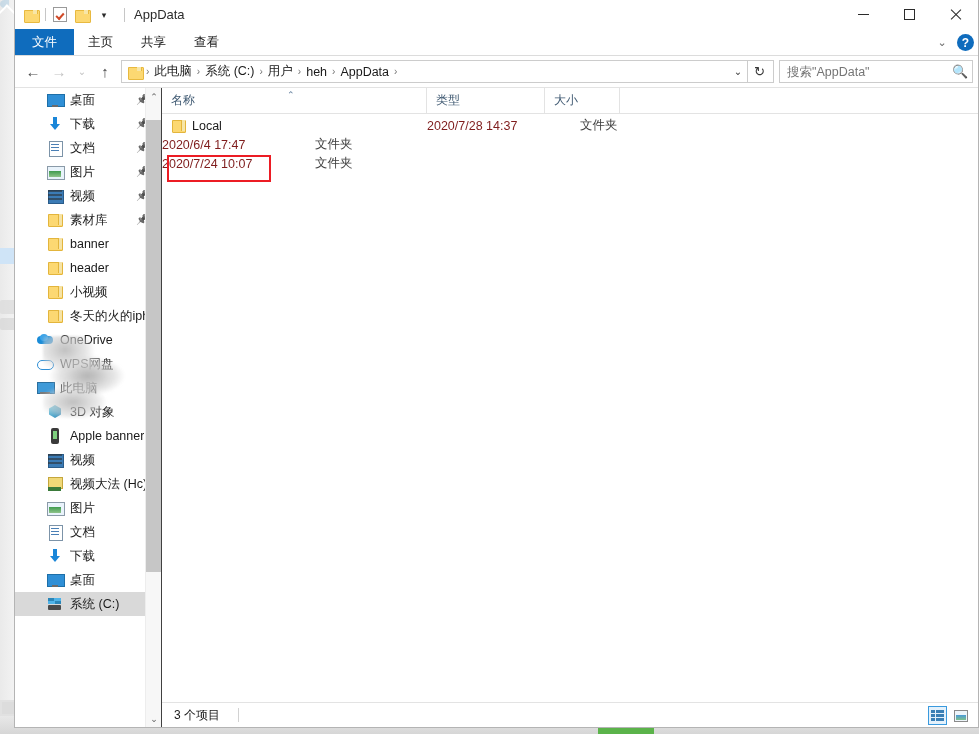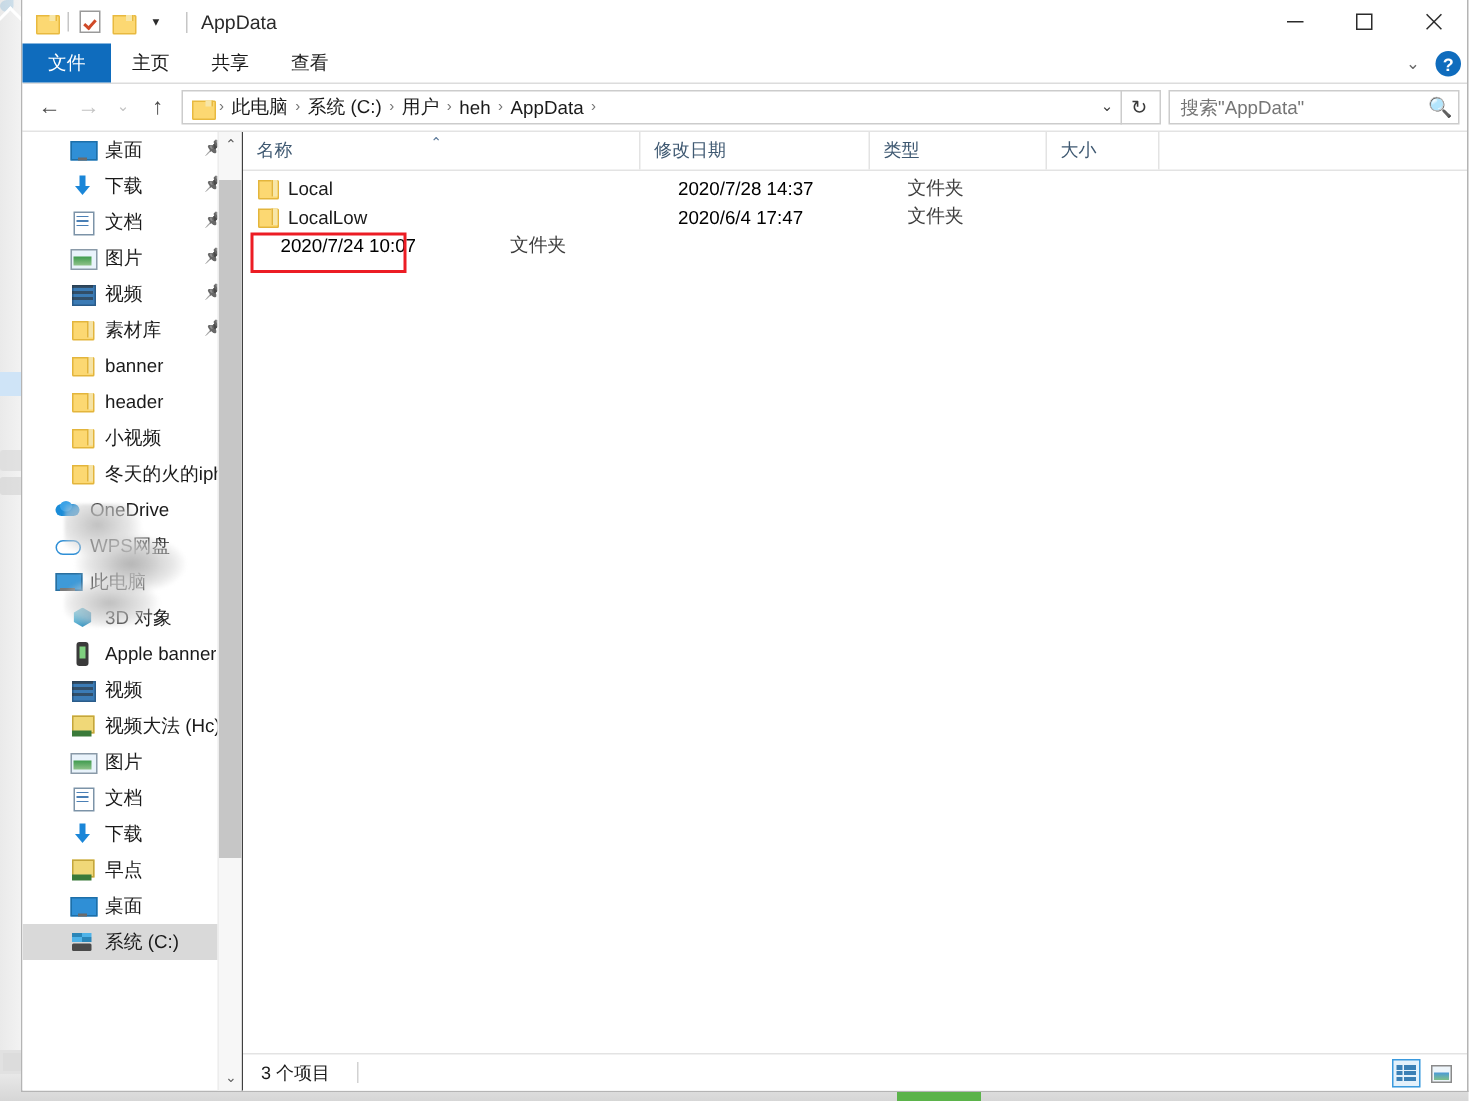--- a/index.html
+++ b/index.html
@@ -258,21 +258,21 @@
   .file-row { height: 19px; display: flex; align-items: center; cursor: default;
     font-size: 12.5px; color: #1a1a1a; }
   .fr-name { width: 265px; flex: 0 0 265px; display: flex; align-items: center;
     gap: 6px; padding-left: 9px; }
   .fr-icon { width: 15px; height: 14px; flex: 0 0 15px; position: relative; }
   .fr-icon::before { content: ""; position: absolute; left: 1px; top: 1px;
     width: 12px; height: 11px; background: #fcd872; border: 1px solid #e3b53c;
     border-radius: 0 1px 1px 1px; }
   .fr-icon::after { content: ""; position: absolute; right: 1px; top: 1px;
     width: 3px; height: 11px; background: #f7e6a8; border-left: 1px solid #e3b53c; }
-  .fr-date { width: 153px; flex: 0 0 153px; color: #000000; margin-left: 25px; }
+  .fr-date { width: 153px; flex: 0 0 153px; color: #7f1d1d; }
   .fr-type { width: 118px; flex: 0 0 118px; color: #3e3e3e; }
   .fr-size { width: 75px; flex: 0 0 75px; }
 
   #red-annotation { position: absolute; left: 5px; top: 41px; width: 104px;
     height: 27px; border: 2.5px solid #ec1c24; pointer-events: none; z-index: 4; }
 
   
   #status-bar { height: 25px; flex: 0 0 25px; display: flex; align-items: center;
     border-top: 1px solid #e3e3e3; background: #fff; padding-left: 12px;
     position: relative; }
@@ -469,24 +469,20 @@
           </div>
           <div class="nav-item indent1">
             <span class="nav-icon ic-doc"></span>
             <span class="nav-label">文档</span>
           </div>
           <div class="nav-item indent1">
             <span class="nav-icon ic-download"></span>
             <span class="nav-label">下载</span>
           </div>
           <div class="nav-item indent1">
-            <span class="nav-icon ic-drive"></span>
-            <span class="nav-label">早点</span>
-          </div>
-          <div class="nav-item indent1">
             <span class="nav-icon ic-desktop"></span>
             <span class="nav-label">桌面</span>
           </div>
           <div class="nav-item indent1 selected">
             <span class="nav-icon ic-hdd"></span>
             <span class="nav-label">系统 (C:)</span>
           </div>
         </div>
       <div id="nav-blur"></div>
       <div id="nav-scrollbar">
@@ -495,42 +491,37 @@
         <div class="sb-arrow" id="nav-sb-down">⌄</div>
       </div>
     </div>
 
     <div id="file-pane">
       <div id="col-header">
         <div class="col" id="col-name">
           <span>名称</span>
           <span id="sort-arrow">⌃</span>
         </div>
-        <div class="col" id="col-date">修改日期</div>
         <div class="col" id="col-type">类型</div>
         <div class="col" id="col-size">大小</div>
         <div class="col" id="col-rest"></div>
       </div>
 
       <div id="file-list">
         <div id="file-rows">
             <div class="file-row">
               <div class="fr-name">
                 <span class="fr-icon"></span>
                 <span>Local</span>
               </div>
               <div class="fr-date">2020/7/28 14:37</div>
               <div class="fr-type">文件夹</div>
               <div class="fr-size"></div>
             </div>
             <div class="file-row">
-              <div class="fr-name">
-                <span class="fr-icon"></span>
-                <span>LocalLow</span>
-              </div>
               <div class="fr-date">2020/6/4 17:47</div>
               <div class="fr-type">文件夹</div>
               <div class="fr-size"></div>
             </div>
             <div class="file-row">
               <div class="fr-date">2020/7/24 10:07</div>
               <div class="fr-type">文件夹</div>
               <div class="fr-size"></div>
             </div>
           </div>

